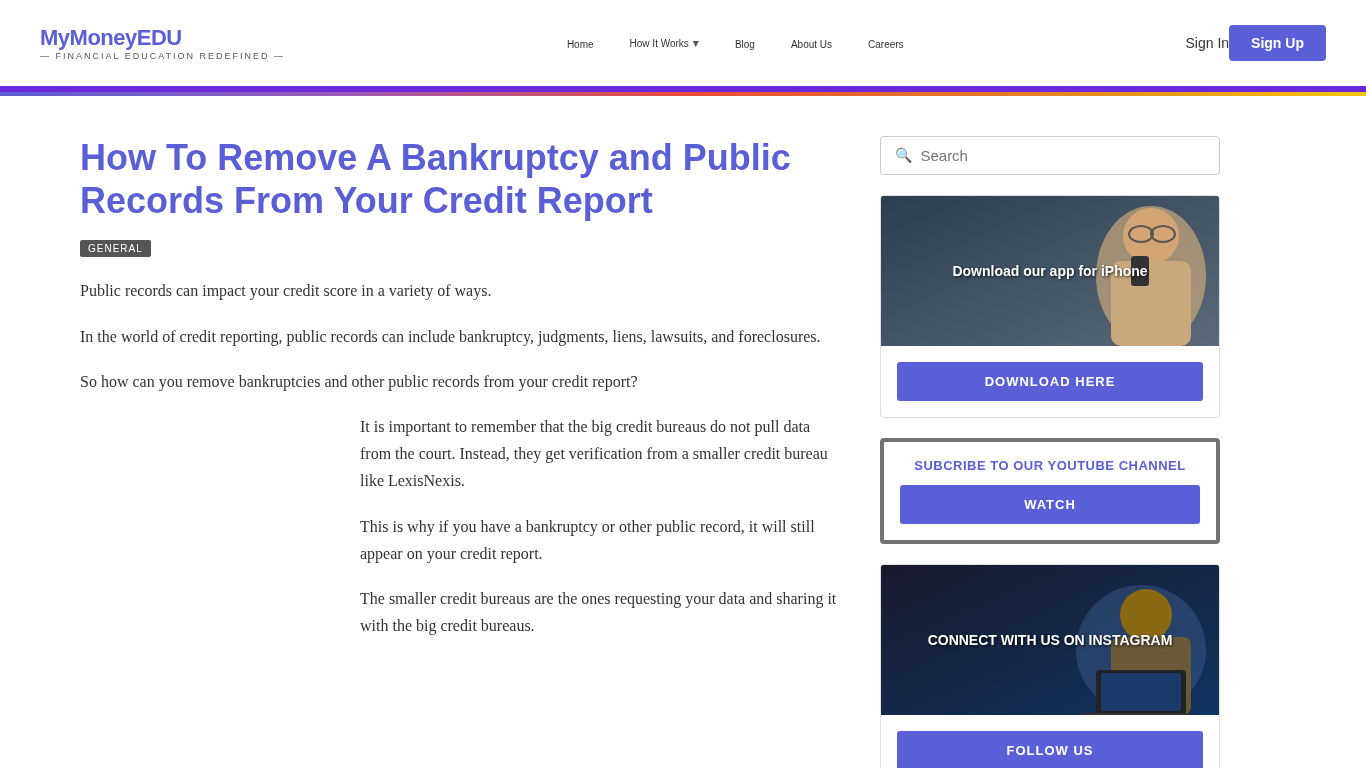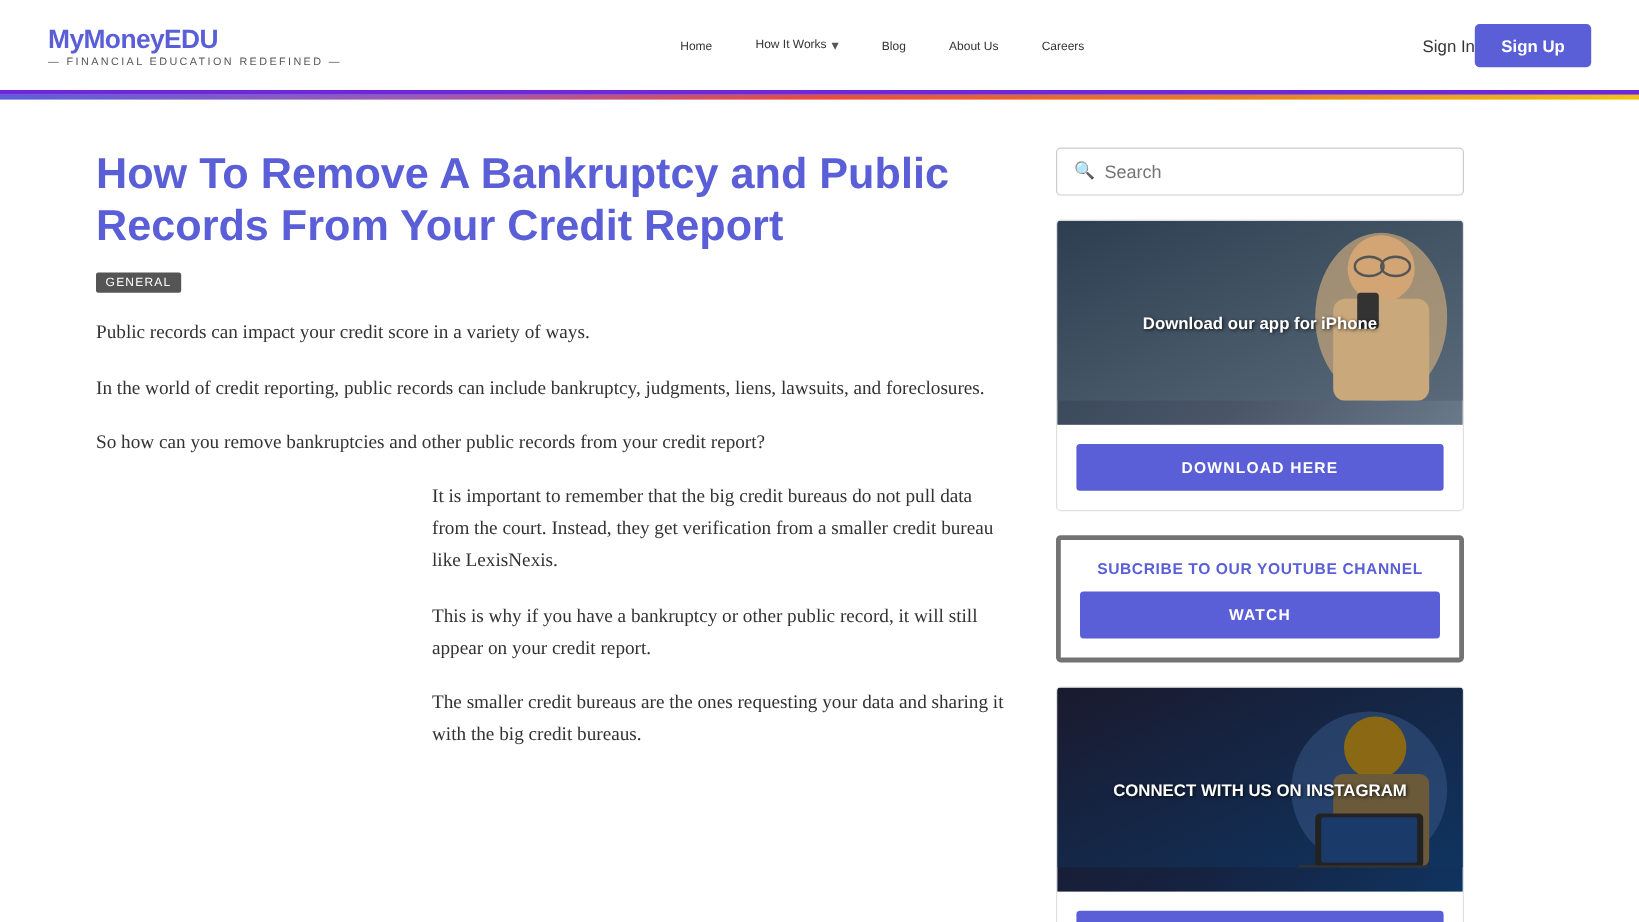--- a/index.html
+++ b/index.html
@@ -4,22 +4,22 @@
   <style>
     * { box-sizing: border-box; margin: 0; padding: 0; }
     body { font-family: Georgia, 'Times New Roman', serif; color: #333; background: #fff; font-size: 16px; }
 
     
     nav {
       display: flex;
       align-items: center;
       justify-content: space-between;
       padding: 0 40px;
-      height: 79px;
-      border-bottom: 4px solid #6d28d9;
+      height: 92px;
+      border-bottom: 6px solid #6d28d9;
       background: #fff;
     }
     .nav-logo {
       display: flex;
       flex-direction: column;
     }
     .nav-logo-main {
       font-size: 22px;
       font-weight: 900;
       color: #111;
@@ -199,21 +199,21 @@
     }
 
     
     .split-card {
       border: 1px solid #e0e0e0;
       border-radius: 4px;
       overflow: hidden;
       margin-bottom: 20px;
     }
     .split-card .top-image {
-      height: 170px;
+      height: 150px;
       position: relative;
       background: linear-gradient(135deg, #2c3e50 0%, #4a5568 60%, #6a7a8a 100%);
       display: flex;
       align-items: center;
       overflow: hidden;
     }
     .split-card .top-image-overlay {
       position: absolute;
       inset: 0;
       display: flex;

